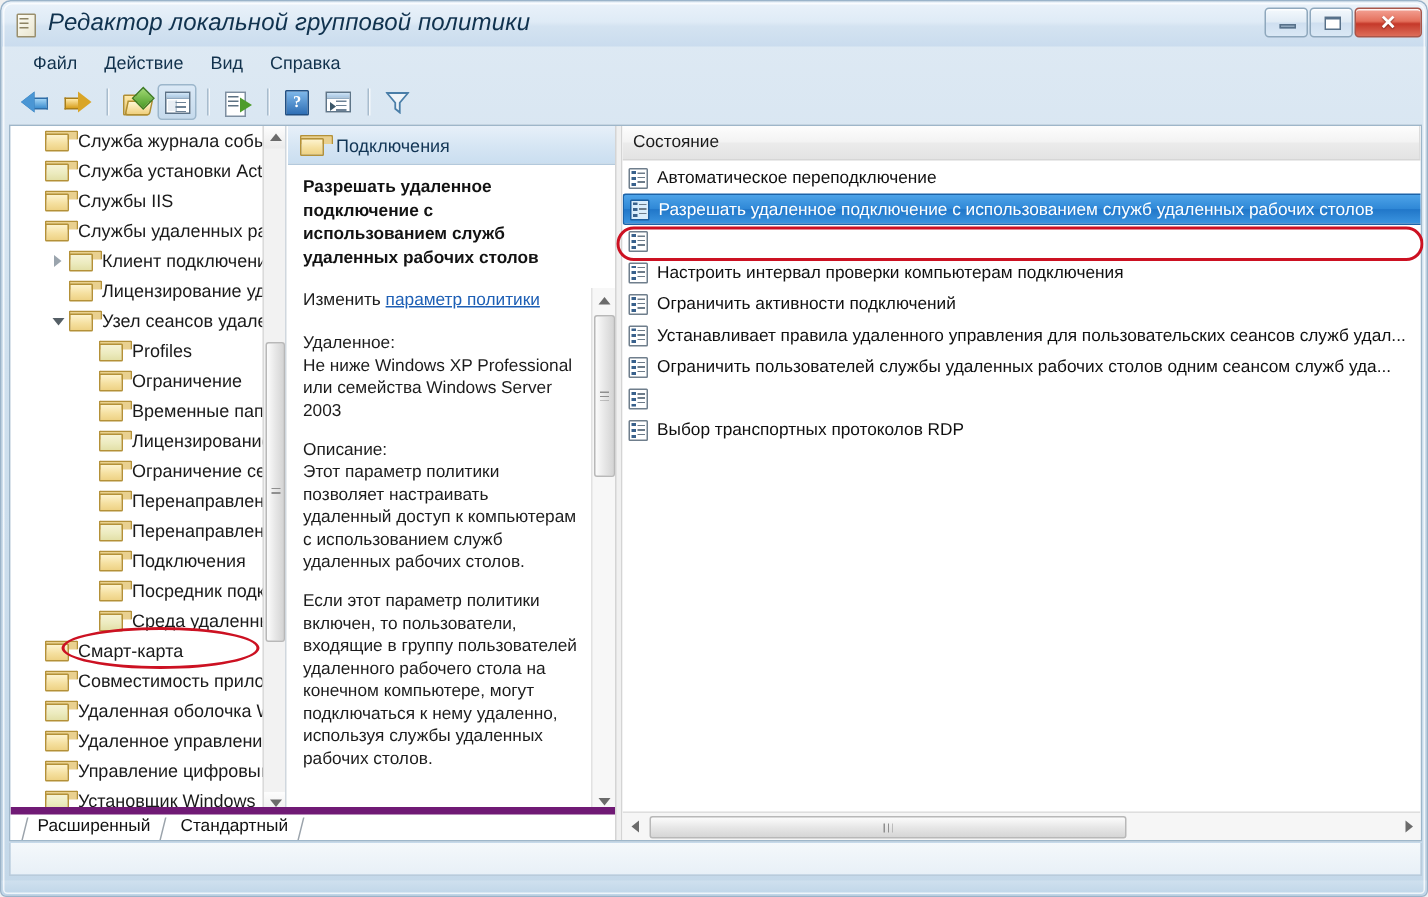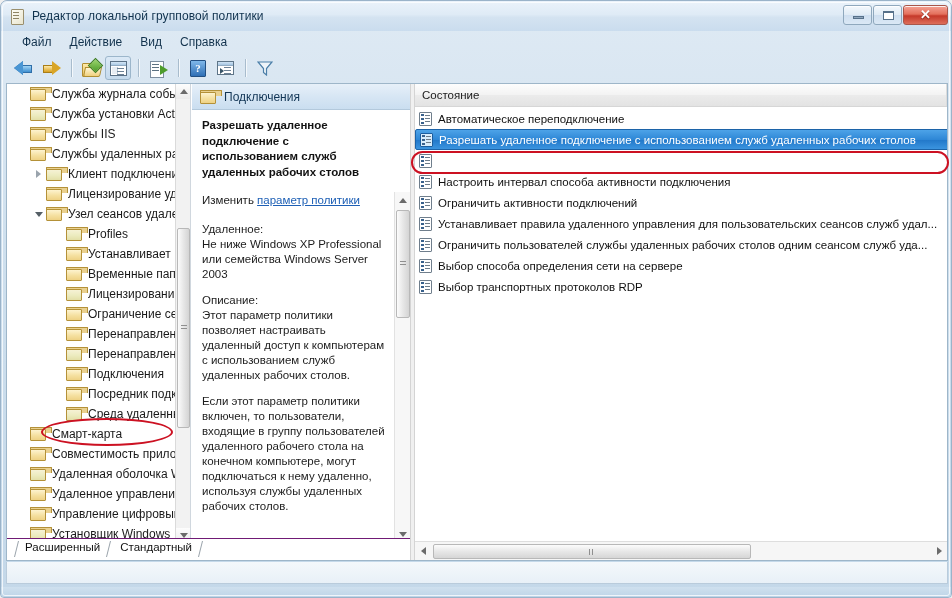--- a/index.html
+++ b/index.html
@@ -70,24 +70,25 @@
     border: 1px solid #9a8f6d;
     border-radius: 1px;
   }
   .title-icon .bar {
     position: absolute;
     left: 4px;
     width: 6px; height: 1px;
     background: #8d8464;
   }
   .title-text {
-    font-size: 12px;
+    font-size: 16px;
     color: #10324e;
     letter-spacing: 0.1px;
     white-space: nowrap;
+    font-style: italic;
   }
 
   
   .winbtns {
     position: absolute;
     right: 5px;
     top: 3px;
     display: flex;
     align-items: center;
     height: 21px;
@@ -705,21 +706,21 @@
   .hscroll-list .left { left: 0; }
   .hscroll-list .right { right: 0; }
 
   
   .tabs {
     position: absolute;
     left: 0; bottom: 0;
     width: 403px;
     height: 22px;
     background: #ffffff;
-    border-top: 1px solid #701a75;
+    border-top: 5px solid #701a75;
     display: flex;
     align-items: flex-start;
     padding-left: 8px;
     box-sizing: border-box;
   }
   .tab {
     font-size: 11.5px;
     color: #111111;
     padding: 2px 10px 3px 10px;
     position: relative;
@@ -915,21 +916,21 @@
                 <div class="body"></div>
               </div>
               <span class="tree-label">Profiles</span>
             </div>
             <div class="tree-row tree-indent-2">
               <div class="tw"></div>
               <div class="fld">
                 <div class="tab"></div>
                 <div class="body"></div>
               </div>
-              <span class="tree-label">Устанавливает</span>
+              <span class="tree-label">Ограничение</span>
             </div>
             <div class="tree-row tree-indent-2">
               <div class="tw"></div>
               <div class="fld">
                 <div class="tab"></div>
                 <div class="body"></div>
               </div>
               <span class="tree-label">Временные папк</span>
             </div>
             <div class="tree-row tree-indent-2">
@@ -1124,21 +1125,21 @@
               <div class="policy-ico">
                 <div class="lcol"></div>
                 <div class="rlines"></div>
               </div>
             </div>
             <div class="list-row">
               <div class="policy-ico">
                 <div class="lcol"></div>
                 <div class="rlines"></div>
               </div>
-              <span>Настроить интервал способа активности подключения</span>
+              <span>Настроить интервал проверки компьютерам подключения</span>
             </div>
             <div class="list-row">
               <div class="policy-ico">
                 <div class="lcol"></div>
                 <div class="rlines"></div>
               </div>
               <span>Ограничить активности подключений</span>
             </div>
             <div class="list-row">
               <div class="policy-ico">
@@ -1152,21 +1153,20 @@
                 <div class="lcol"></div>
                 <div class="rlines"></div>
               </div>
               <span>Ограничить пользователей службы удаленных рабочих столов одним сеансом служб уда...</span>
             </div>
             <div class="list-row">
               <div class="policy-ico">
                 <div class="lcol"></div>
                 <div class="rlines"></div>
               </div>
-              <span>Выбор способа определения сети на сервере</span>
             </div>
             <div class="list-row">
               <div class="policy-ico">
                 <div class="lcol"></div>
                 <div class="rlines"></div>
               </div>
               <span>Выбор транспортных протоколов RDP</span>
             </div>
           </div>
         <div class="hscroll-list">

